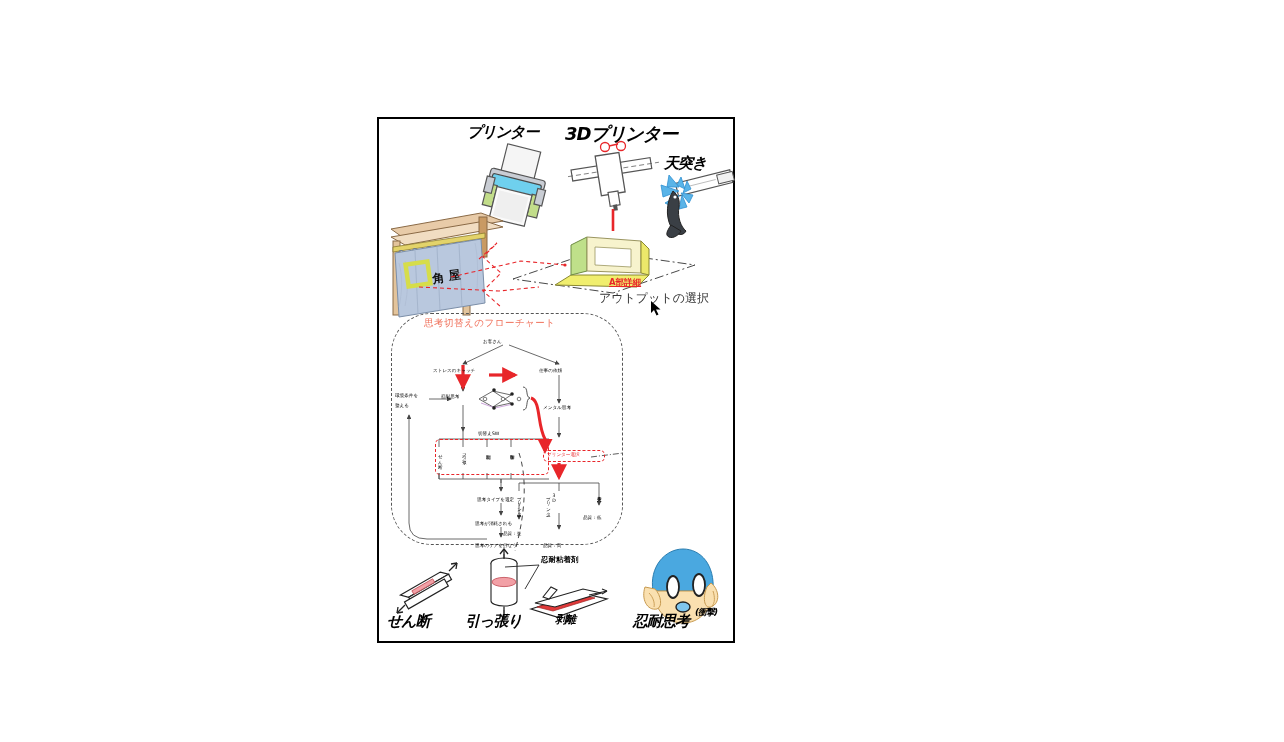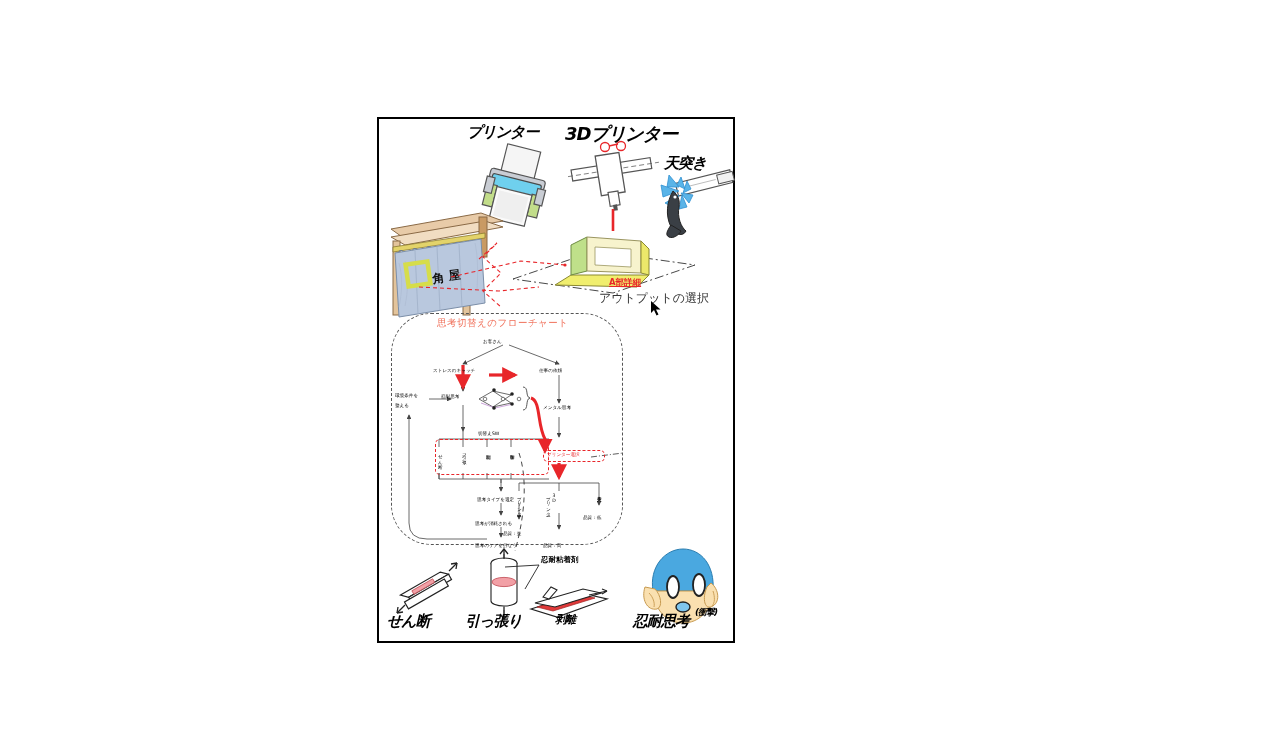--- a/index.html
+++ b/index.html
@@ -148,21 +148,21 @@
   <div class="lbl" style="left:230px;top:158px;font-size:8.5px;color:#e8262a;text-decoration:underline;font-weight:bold;text-align:right;">A部詳細</div>
 
   <div class="lbl" style="left:220px;top:171px;font-size:12px;color:#333;">アウトプットの選択</div>
 
   <svg class="abs" style="left:272px;top:182px;" width="12" height="16" viewBox="0 0 12 16">
     <path d="M0 0 L0 12 L3 9 L5.5 14.5 L7.5 13.5 L5 8.5 L9.5 8.5 Z" fill="#000"></path>
   </svg>
 
   <div class="flowbox"></div>
 
-  <div class="lbl" style="left:58px;top:198px;font-size:9.5px;color:#f0705a;letter-spacing:0.5px;">思考切替えのフローチャート</div>
+  <div class="lbl" style="left:45px;top:198px;font-size:9.5px;color:#f0705a;letter-spacing:0.5px;">思考切替えのフローチャート</div>
 
   <svg class="abs" style="left:12px;top:194px;" width="232" height="232" viewBox="0 0 232 232">
     <defs>
       <marker id="ah" markerWidth="6" markerHeight="6" refX="5" refY="3" orient="auto">
         <path d="M0 0 L6 3 L0 6 Z" fill="#444"></path>
       </marker>
       <marker id="ahr" markerWidth="5" markerHeight="5" refX="4" refY="2.5" orient="auto">
         <path d="M0 0 L5 2.5 L0 5 Z" fill="#e8262a"></path>
       </marker>
     </defs>

